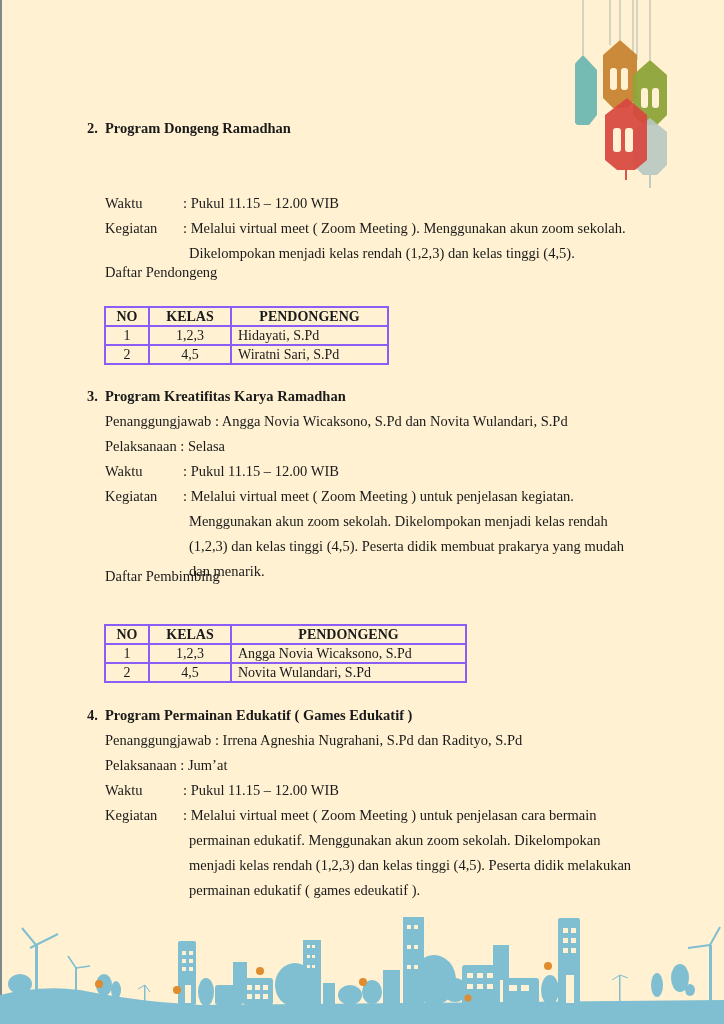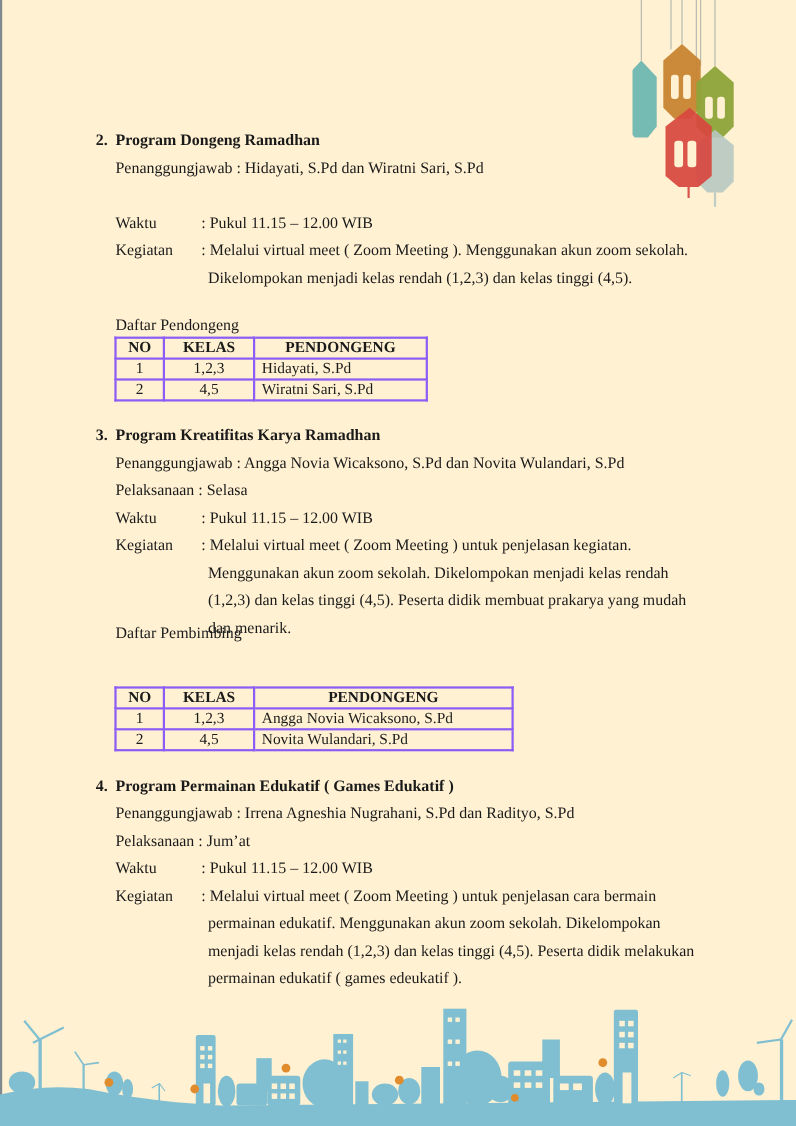--- a/index.html
+++ b/index.html
@@ -57,31 +57,28 @@
       <path d="M52 98 L72 115 L72 160 L60 170 L42 170 L30 160 L30 115 Z" fill="#d9473f"></path>
       <rect x="38" y="128" width="8" height="24" rx="3" fill="#fff1d2"></rect>
       <rect x="50" y="128" width="8" height="24" rx="3" fill="#fff1d2"></rect>
       <line x1="51" y1="170" x2="51" y2="180" stroke="#d9473f" stroke-width="2"></line>
     </g>
   </svg>
 
   <div class="section-title" style="top:120px;">
     <span class="num">2.</span><span>Program Dongeng Ramadhan</span>
   </div>
-  <div class="line" style="top:145px;">
-    <span>Penanggungjawab</span> <span>: Hidayati, S.Pd dan Wiratni Sari, S.Pd</span>
-  </div>
   <div class="line" style="top:195px;">
     <span class="label lbl84">Waktu</span><span>: Pukul 11.15 – 12.00 WIB</span>
   </div>
   <div class="line" style="top:220px;">
     <span class="label lbl84">Kegiatan</span><span>: Melalui virtual meet ( Zoom Meeting ). Menggunakan akun zoom sekolah.</span>
   </div>
   <div class="cont" style="top:245px;text-align:center;">Dikelompokan menjadi kelas rendah (1,2,3) dan kelas tinggi (4,5).</div>
-  <div class="line" style="top:288px;">Daftar Pendongeng</div>
+  <div class="line" style="top:264px;">Daftar Pendongeng</div>
 
   <table class="t" style="top:306px; width:285px;">
     <tbody>
         <tr>
       <th style="width:30px;">NO</th>
       <th style="width:68px;">KELAS</th>
       <th>PENDONGENG</th>
     </tr>
     <tr>
       <td class="c">1</td>

